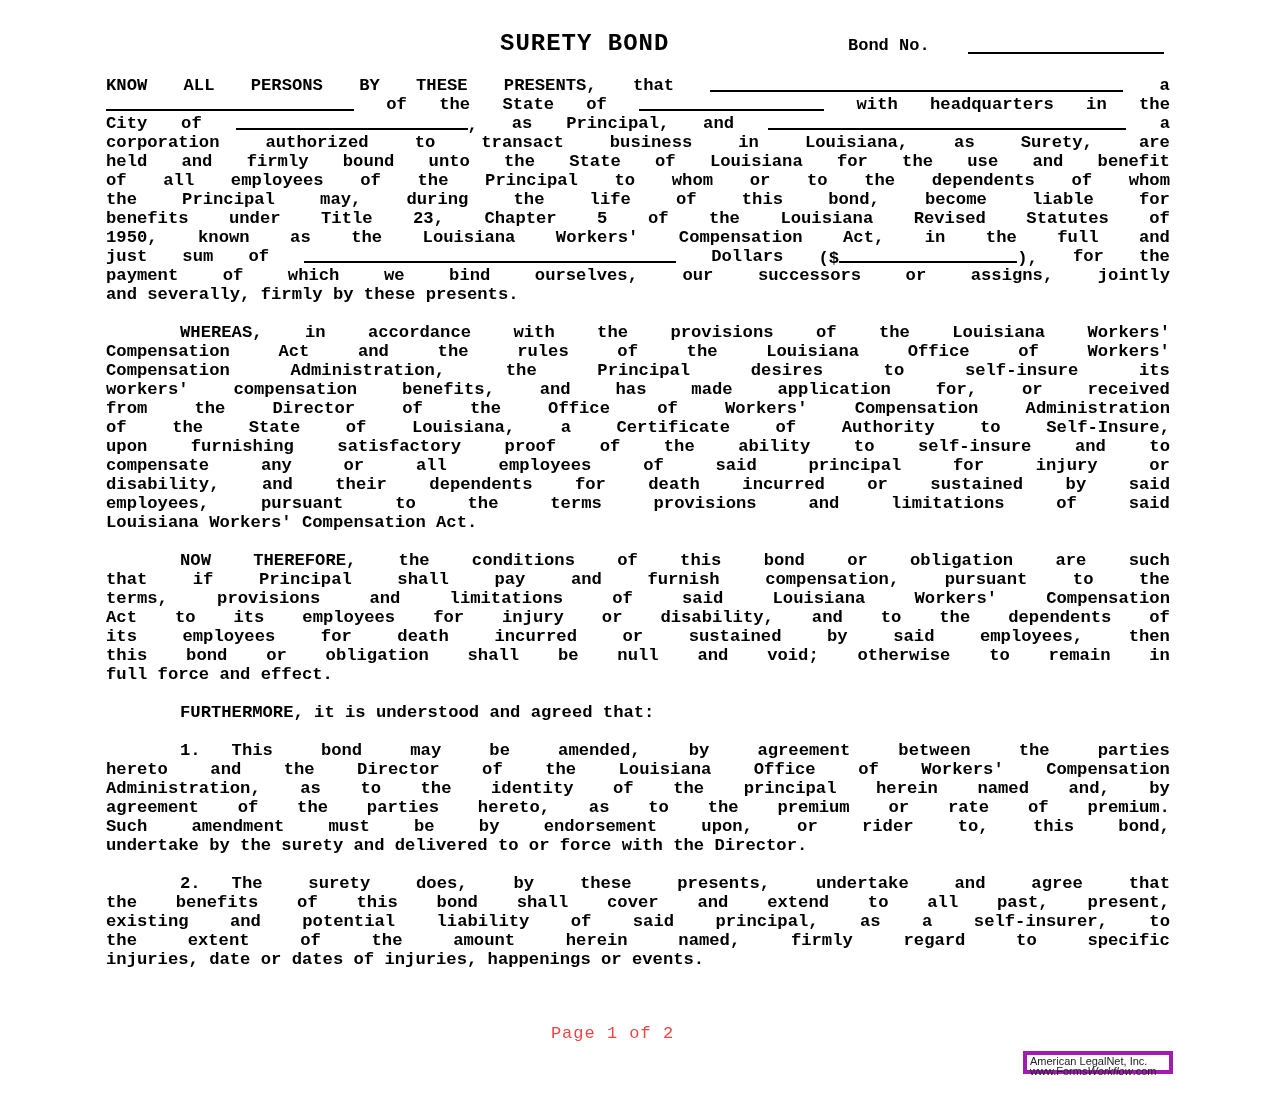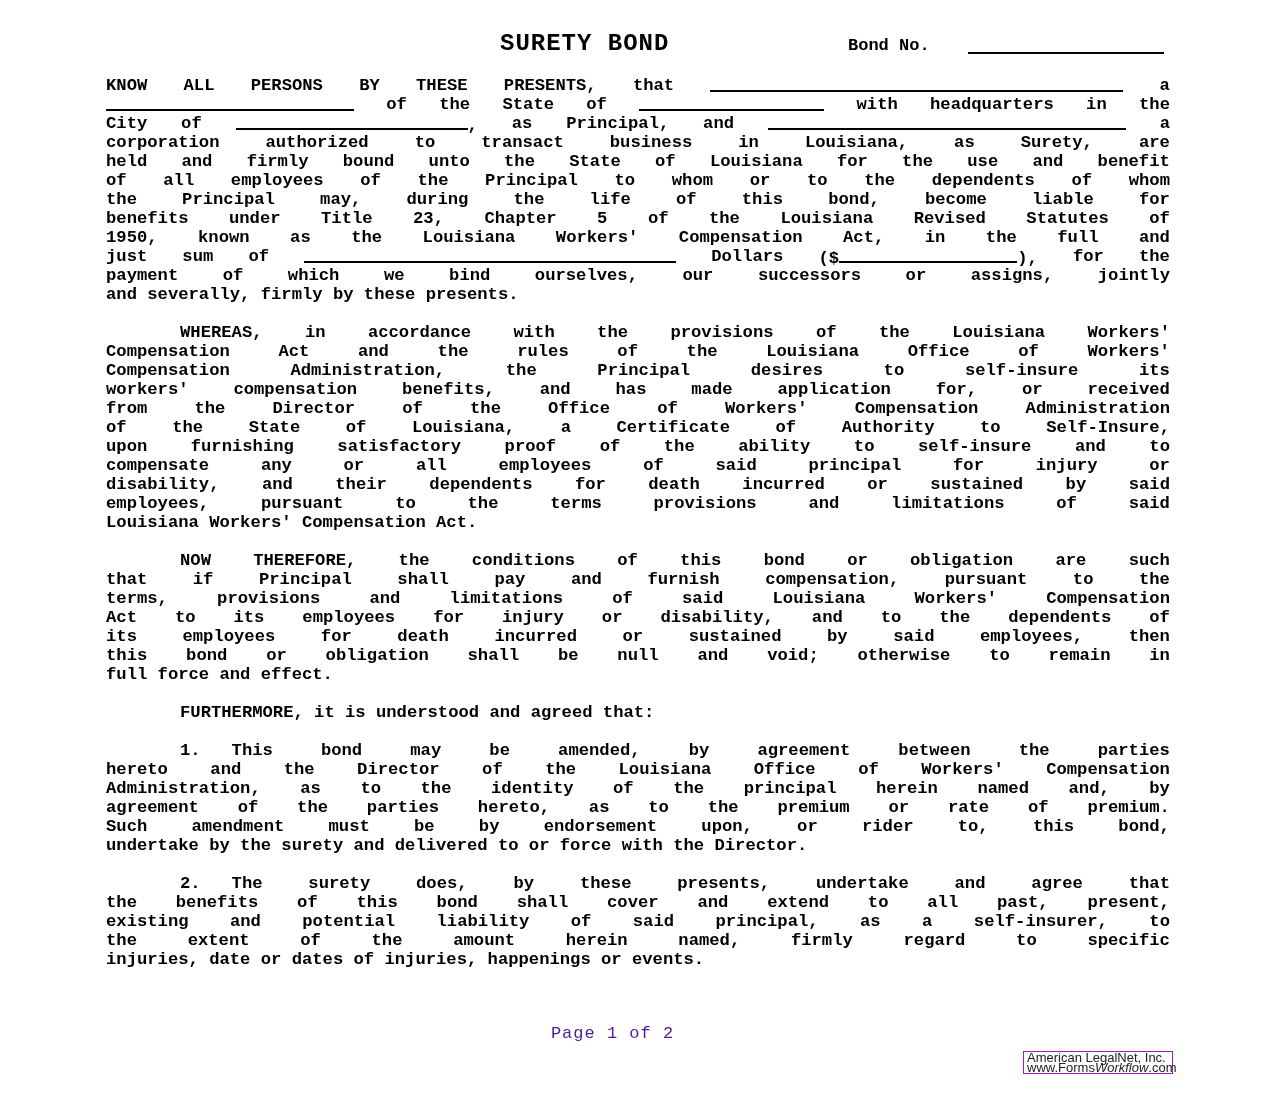--- a/index.html
+++ b/index.html
@@ -30,28 +30,28 @@
   .line.last { justify-content: flex-start; gap: 10.3px; }
   .line .w { display: inline-block; }
   .field {
     display: inline-block; border-bottom: 2px solid #000; height: 14px; vertical-align: baseline;
   }
   .para-gap { height: 19px; }
   .indent { padding-left: 74px; }
   .footer-page {
     position: absolute; left: 0; width: 1275px; top: 1024px; text-align: center;
     font-family: "Liberation Mono", "DejaVu Sans Mono", monospace;
-    font-size: 17px; color: #4c1d95; letter-spacing: 1px; white-space: pre;
+    font-size: 17px; color: #ef4444; letter-spacing: 1px; white-space: pre;
     padding-right: 50px; box-sizing: border-box;
   }
   .publisher {
     position: absolute; left: 1023px; top: 1051px; width: 150px; height: 23px;
-    border: 1px solid #a21caf; box-sizing: border-box;
+    border: 4px solid #a21caf; box-sizing: border-box;
     font-family: "Liberation Sans", "DejaVu Sans", sans-serif;
-    font-size: 13px; line-height: 10px; color: #222; padding: 1px 0 0 3px;
+    font-size: 11px; line-height: 10px; color: #222; padding: 1px 0 0 3px;
   }
   .publisher i { }
 </style>
 </head>
 <body>
 
 <div class="page">
 
   <div class="title-row">
     <div class="doc-title">SURETY BOND</div>

